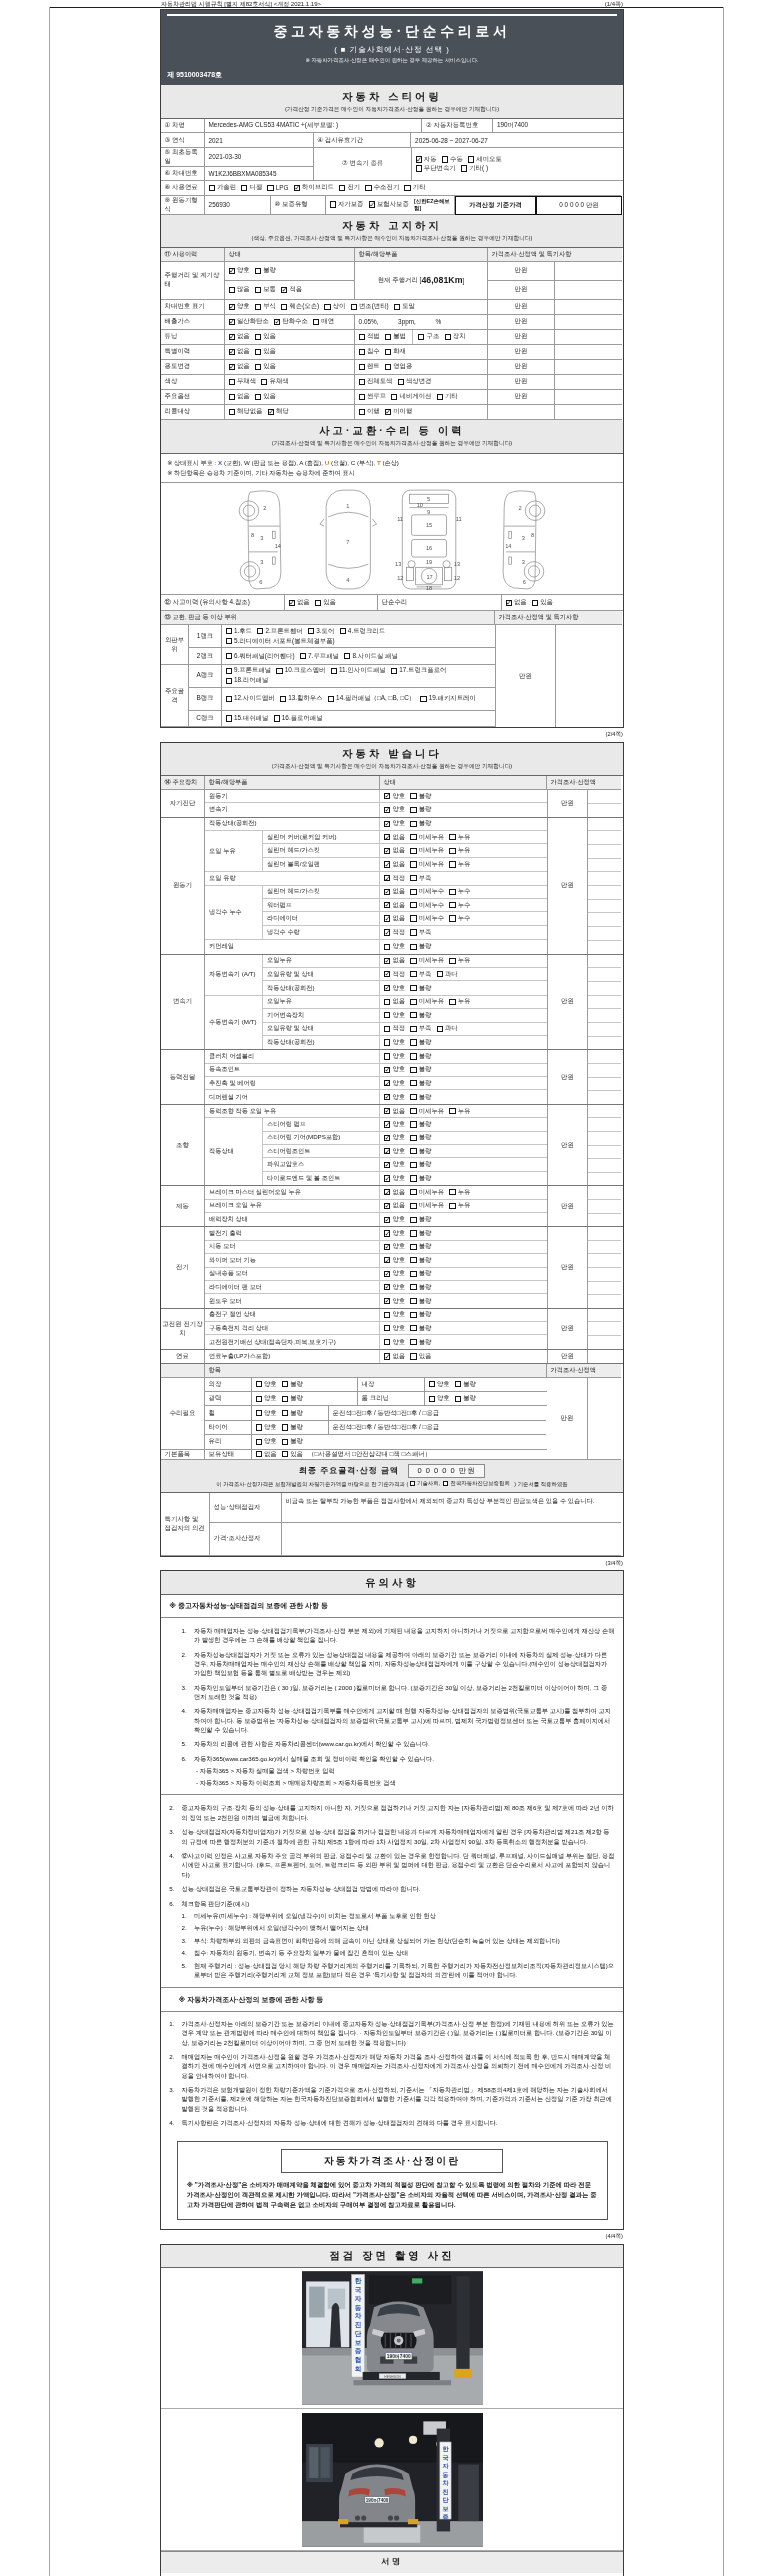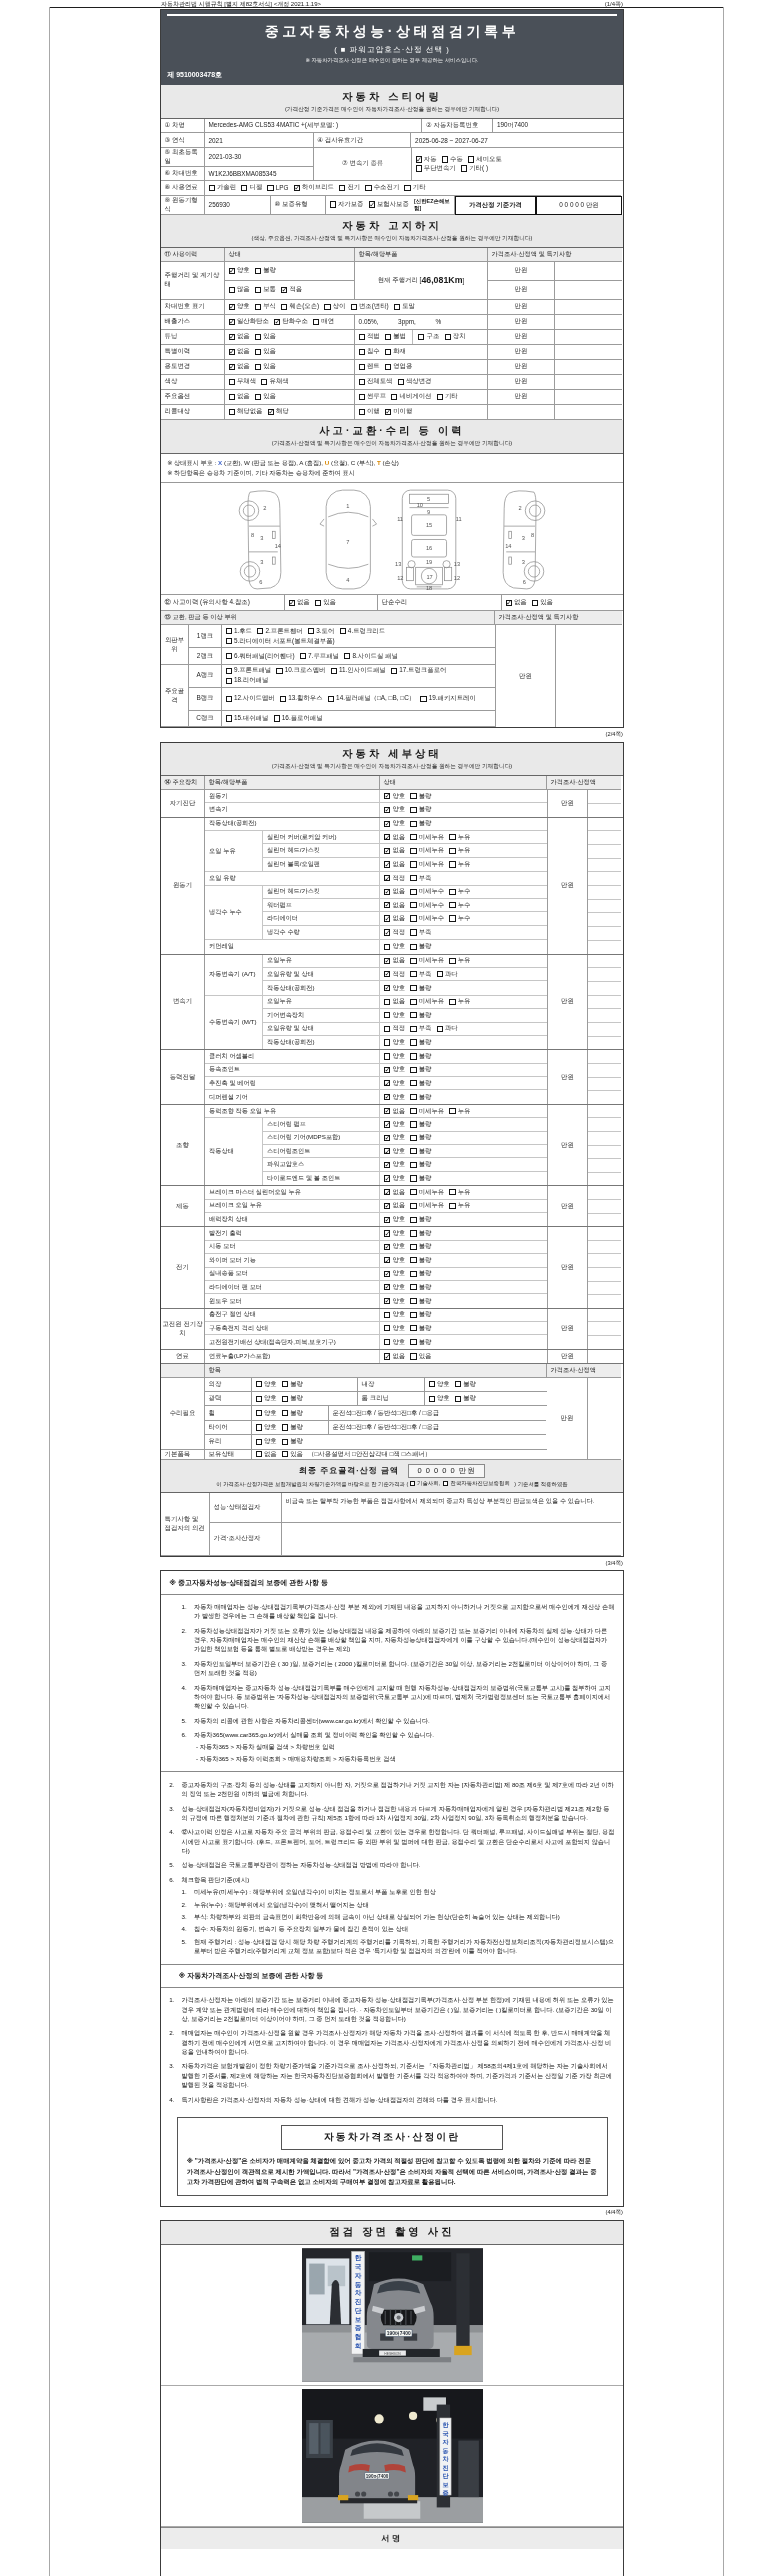--- a/index.html
+++ b/index.html
@@ -78,22 +78,22 @@
 <div class="meta-row">
   <span>자동차관리법 시행규칙 [별지 제82호서식] &lt;개정 2021.1.19&gt;</span>
   <span>(1/4쪽)</span>
 </div>
 
 <div id="doc">
 
   <div class="page">
     <div class="dark">
       <div class="stripe"></div>
-      <div class="t">중고자동차성능·상태점검기록부</div>
-      <div class="s">( ■ 파워고압호스·산정 선택 )</div>
+      <div class="t">중고자동차성능·단순수리로서</div>
+      <div class="s">( ■ 기술사회에서·산정 선택 )</div>
       <div class="n">※ 자동차가격조사·산정은 매수인이 원하는 경우 제공하는 서비스입니다.</div>
       <div class="no">제 9510003478호</div>
     </div>
 
     <div class="band">
       <div class="t">자동차 스티어링</div>
       <div class="s">(가격산정 기준가격은 매수인이 자동차가격조사·산정을 원하는 경우에만 기재합니다)</div>
     </div>
     <div id="basicTable">
         <div class="r" style="min-height: 14.4px;">
@@ -704,21 +704,21 @@
         </div>
       </div>
   </div>
 
   <div class="pagelabel">
       <span>(2/4쪽)</span>
     </div>
 
   <div class="page">
     <div class="band">
-      <div class="t">자동차 세부상태</div>
+      <div class="t">자동차 받습니다</div>
       <div class="s">(가격조사·산정액 및 특기사항은 매수인이 자동차가격조사·산정을 원하는 경우에만 기재합니다)</div>
     </div>
     <div id="detailTable">
         <div class="r" style="min-height: 13.4px;">
           <div class="c hd" style="width: 44px;">⑭ 주요장치</div>
           <div class="c hd" style="width: 175px;">항목/해당부품</div>
           <div class="c hd" style="width: 167px;">상태</div>
           <div class="c hd last" style="width: 74px;">가격조사·산정액</div>
         </div>
         <div class="dgroup">
@@ -1611,20 +1611,23 @@
           </div>
         </div>
       </div>
   </div>
 
   <div class="pagelabel">
       <span>(3/4쪽)</span>
     </div>
 
   <div class="page">
+    <div class="band">
+      <div class="t">유의사항</div>
+    </div>
     <div class="nhead">※ 중고자동차성능·상태점검의 보증에 관한 사항 등</div>
     <div id="notesList1" style="padding:2.1px 0 7.2px;border-bottom:0.5px solid #888">
         <div class="ni sub1">
           <span class="num">1.</span>
           <span class="tx">자동차 매매업자는 성능·상태점검기록부(가격조사·산정 부분 제외)에 기재된 내용을 고지하지 아니하거나 거짓으로 고지함으로써 매수인에게 재산상 손해가 발생한 경우에는 그 손해를 배상할 책임을 집니다.</span>
         </div>
         <div class="ni sub1">
           <span class="num">2.</span>
           <span class="tx">자동차성능상태점검자가 거짓 또는 오류가 있는 성능상태점검 내용을 제공하여 아래의 보증기간 또는 보증거리 이내에 자동차의 실제 성능·상태가 다른 경우, 자동차매매업자는 매수인의 재산상 손해를 배상할 책임을 지며, 자동차성능상태점검자에게 이를 구상할 수 있습니다.(매수인이 성능상태점검자가 가입한 책임보험 등을 통해 별도로 배상받는 경우는 제외)</span>
         </div>

